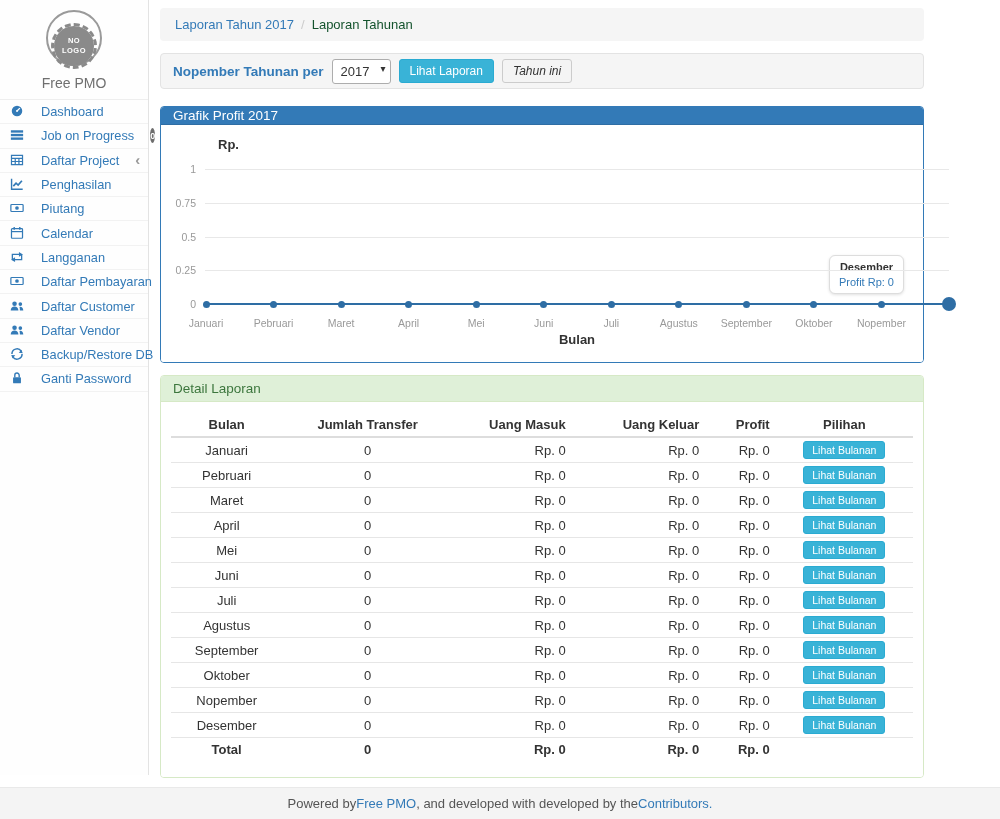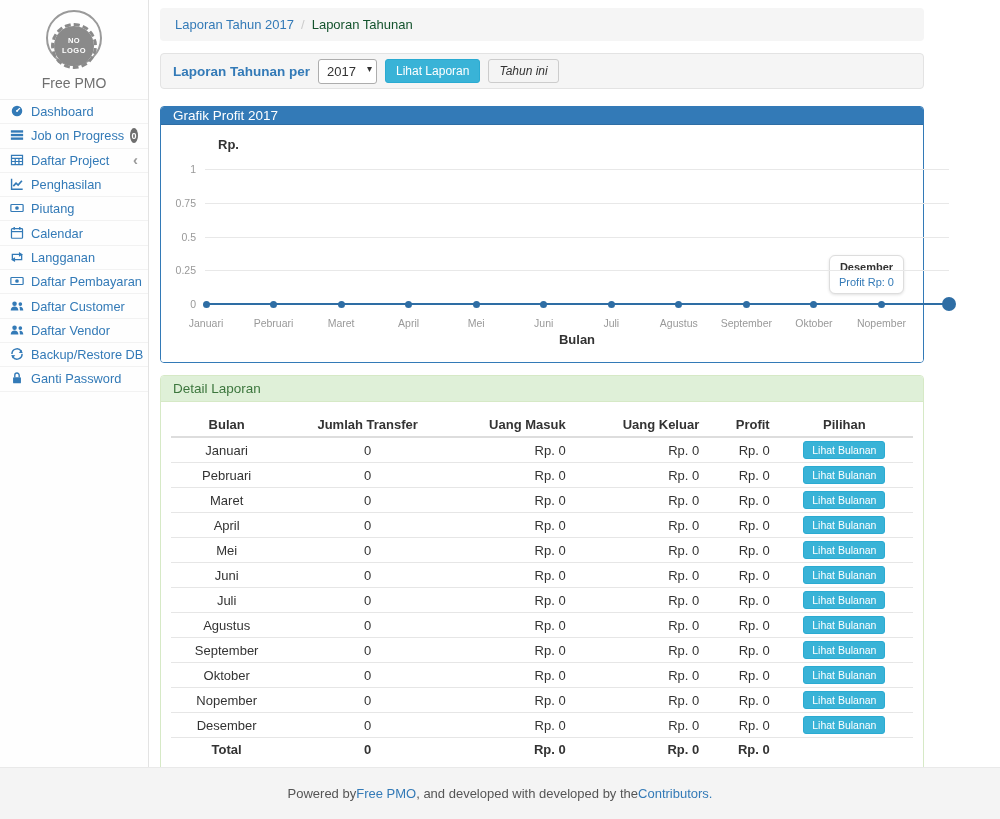--- a/index.html
+++ b/index.html
@@ -7,21 +7,21 @@
   .canvas { position:relative; width:1000px; height:819px; background:#fff; }
 
   
   .sidebar { position:absolute; left:0; top:0; bottom:44px; width:149px; background:#fefefe; border-right:1px solid #e3e3e3; }
   .brand-block { padding:10px 0 8px; text-align:center; border-bottom:1px solid #eee; }
   .logo-outer { width:56px; height:56px; margin:0 auto; border:2px solid #9a9a9a; border-radius:50%; display:flex; align-items:center; justify-content:center; }
   .logo-teeth { width:46px; height:46px; border:3px dashed #8a8a8a; border-radius:50%; display:flex; align-items:center; justify-content:center; background:#8a8a8a; background-clip:content-box;margin-top:15px; }
   .logo-text { width:36px; height:36px; border-radius:50%; background:#8a8a8a; color:#fff; font-size:7.5px; font-weight:bold; letter-spacing:.5px; display:flex; align-items:center; justify-content:center; text-align:center; line-height:1.3; }
   .brand-name { margin-top:9px; color:#6f6f6f; font-size:14px; }
   .menu { list-style:none; }
-  .menu-item { display:flex; align-items:center; gap:6px; padding:4px 10px; border-bottom:1px solid #f2f2f2; color:#337ab7; cursor:pointer; height:24.3px; }
+  .menu-item { display:flex; align-items:center; gap:16px; padding:4px 10px; border-bottom:1px solid #f2f2f2; color:#337ab7; cursor:pointer; height:24.3px; }
   .menu-item .micon { width:15px; height:15px; flex:0 0 15px; color:#337ab7; display:inline-flex; }
   .menu-item .micon svg { width:14px; height:14px; }
   .menu-label { white-space:nowrap; font-size:12.8px; }
   .menu-badge { margin-left:auto; background:#6e6e6e; color:#fff; width:15px; height:15px; border-radius:50%; font-size:9px; font-weight:bold; display:flex; align-items:center; justify-content:center; }
   .menu-chevron { margin-left:auto; color:#9a9a9a; font-size:15px; line-height:10px; font-weight:bold; }
 
   
   .content { position:absolute; left:160px; top:0; width:764px; }
   .breadcrumb { margin-top:8px; height:33px; background:#f5f5f5; border-radius:4px; display:flex; align-items:center; padding:0 15px; gap:7px; font-size:13px; }
   .breadcrumb a, a.link { color:#337ab7; text-decoration:none; cursor:pointer; }
@@ -69,21 +69,21 @@
   table.report th:nth-child(6), table.report td:nth-child(6) { text-align:center; }
   table.report th:nth-child(3), table.report td:nth-child(3),
   table.report th:nth-child(4), table.report td:nth-child(4),
   table.report th:nth-child(5), table.report td:nth-child(5) { text-align:right; }
   table.report col.c1{width:15%} table.report col.c2{width:23%} table.report col.c3{width:16%}
   table.report col.c4{width:18%} table.report col.c5{width:9.5%} table.report col.c6{width:18.5%}
   .btn-xs { font-size:10.5px; padding:2px 8px; }
   tr.total-row td { font-weight:bold; }
 
   
-  .footer { position:absolute; left:0; right:0; bottom:0; height:52px; background:#f4f4f4; border-top:1px solid #e9e9e9; display:flex; align-items:center; justify-content:center; font-size:13px; color:#555; }
+  .footer { position:absolute; left:0; right:0; bottom:0; height:32px; background:#f4f4f4; border-top:1px solid #e9e9e9; display:flex; align-items:center; justify-content:center; font-size:13px; color:#555; }
 </style>
 </head>
 <body>
 
 <div class="canvas">
 
   <aside class="sidebar">
     <div class="brand-block">
       <div class="logo-outer">
         <div class="logo-teeth">
@@ -218,21 +218,21 @@
 
   <main class="content">
 
     <div class="breadcrumb">
       <a>Laporan Tahun 2017</a>
       <span class="sep">/</span>
       <span class="current">Laporan Tahunan</span>
     </div>
 
     <div class="well">
-      <span class="well-label">Laporan Tahunan per</span>
+      <span class="well-label">Nopember Tahunan per</span>
       <span class="select-wrap">
         <select>
           <option>2017</option>
         </select>
       </span>
       <button class="btn btn-info">Lihat Laporan</button>
       <button class="btn btn-default">Tahun ini</button>
     </div>
 
     <section class="panel panel-primary">

